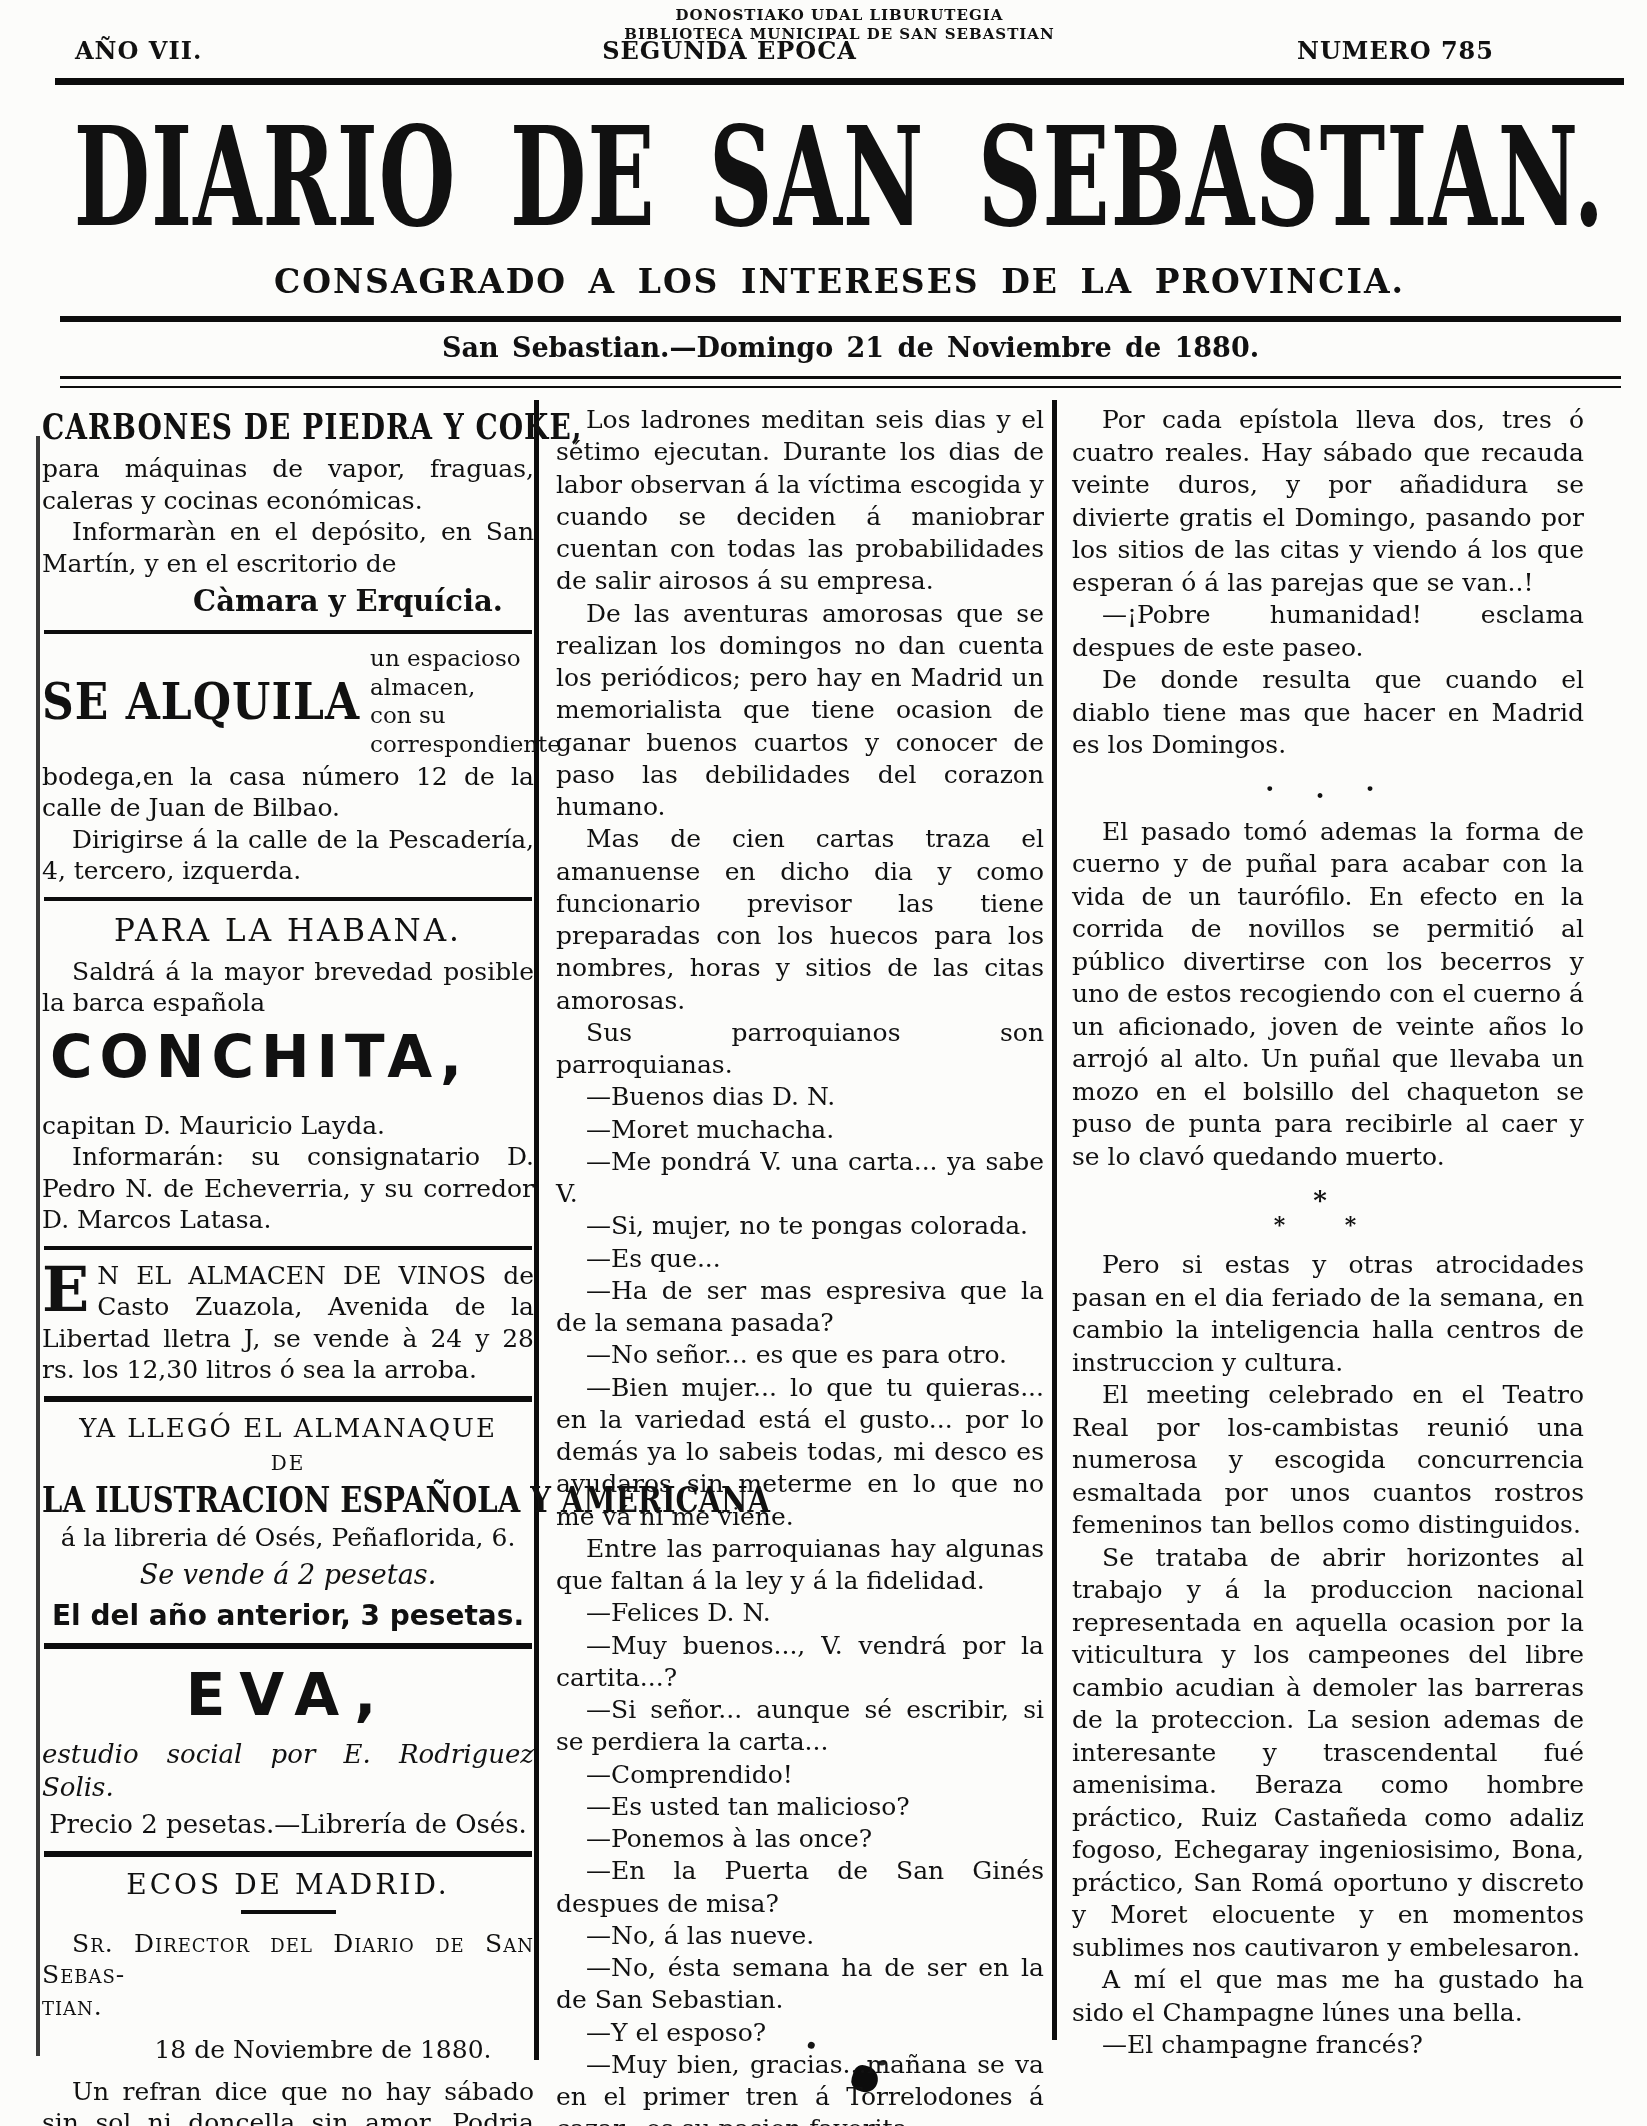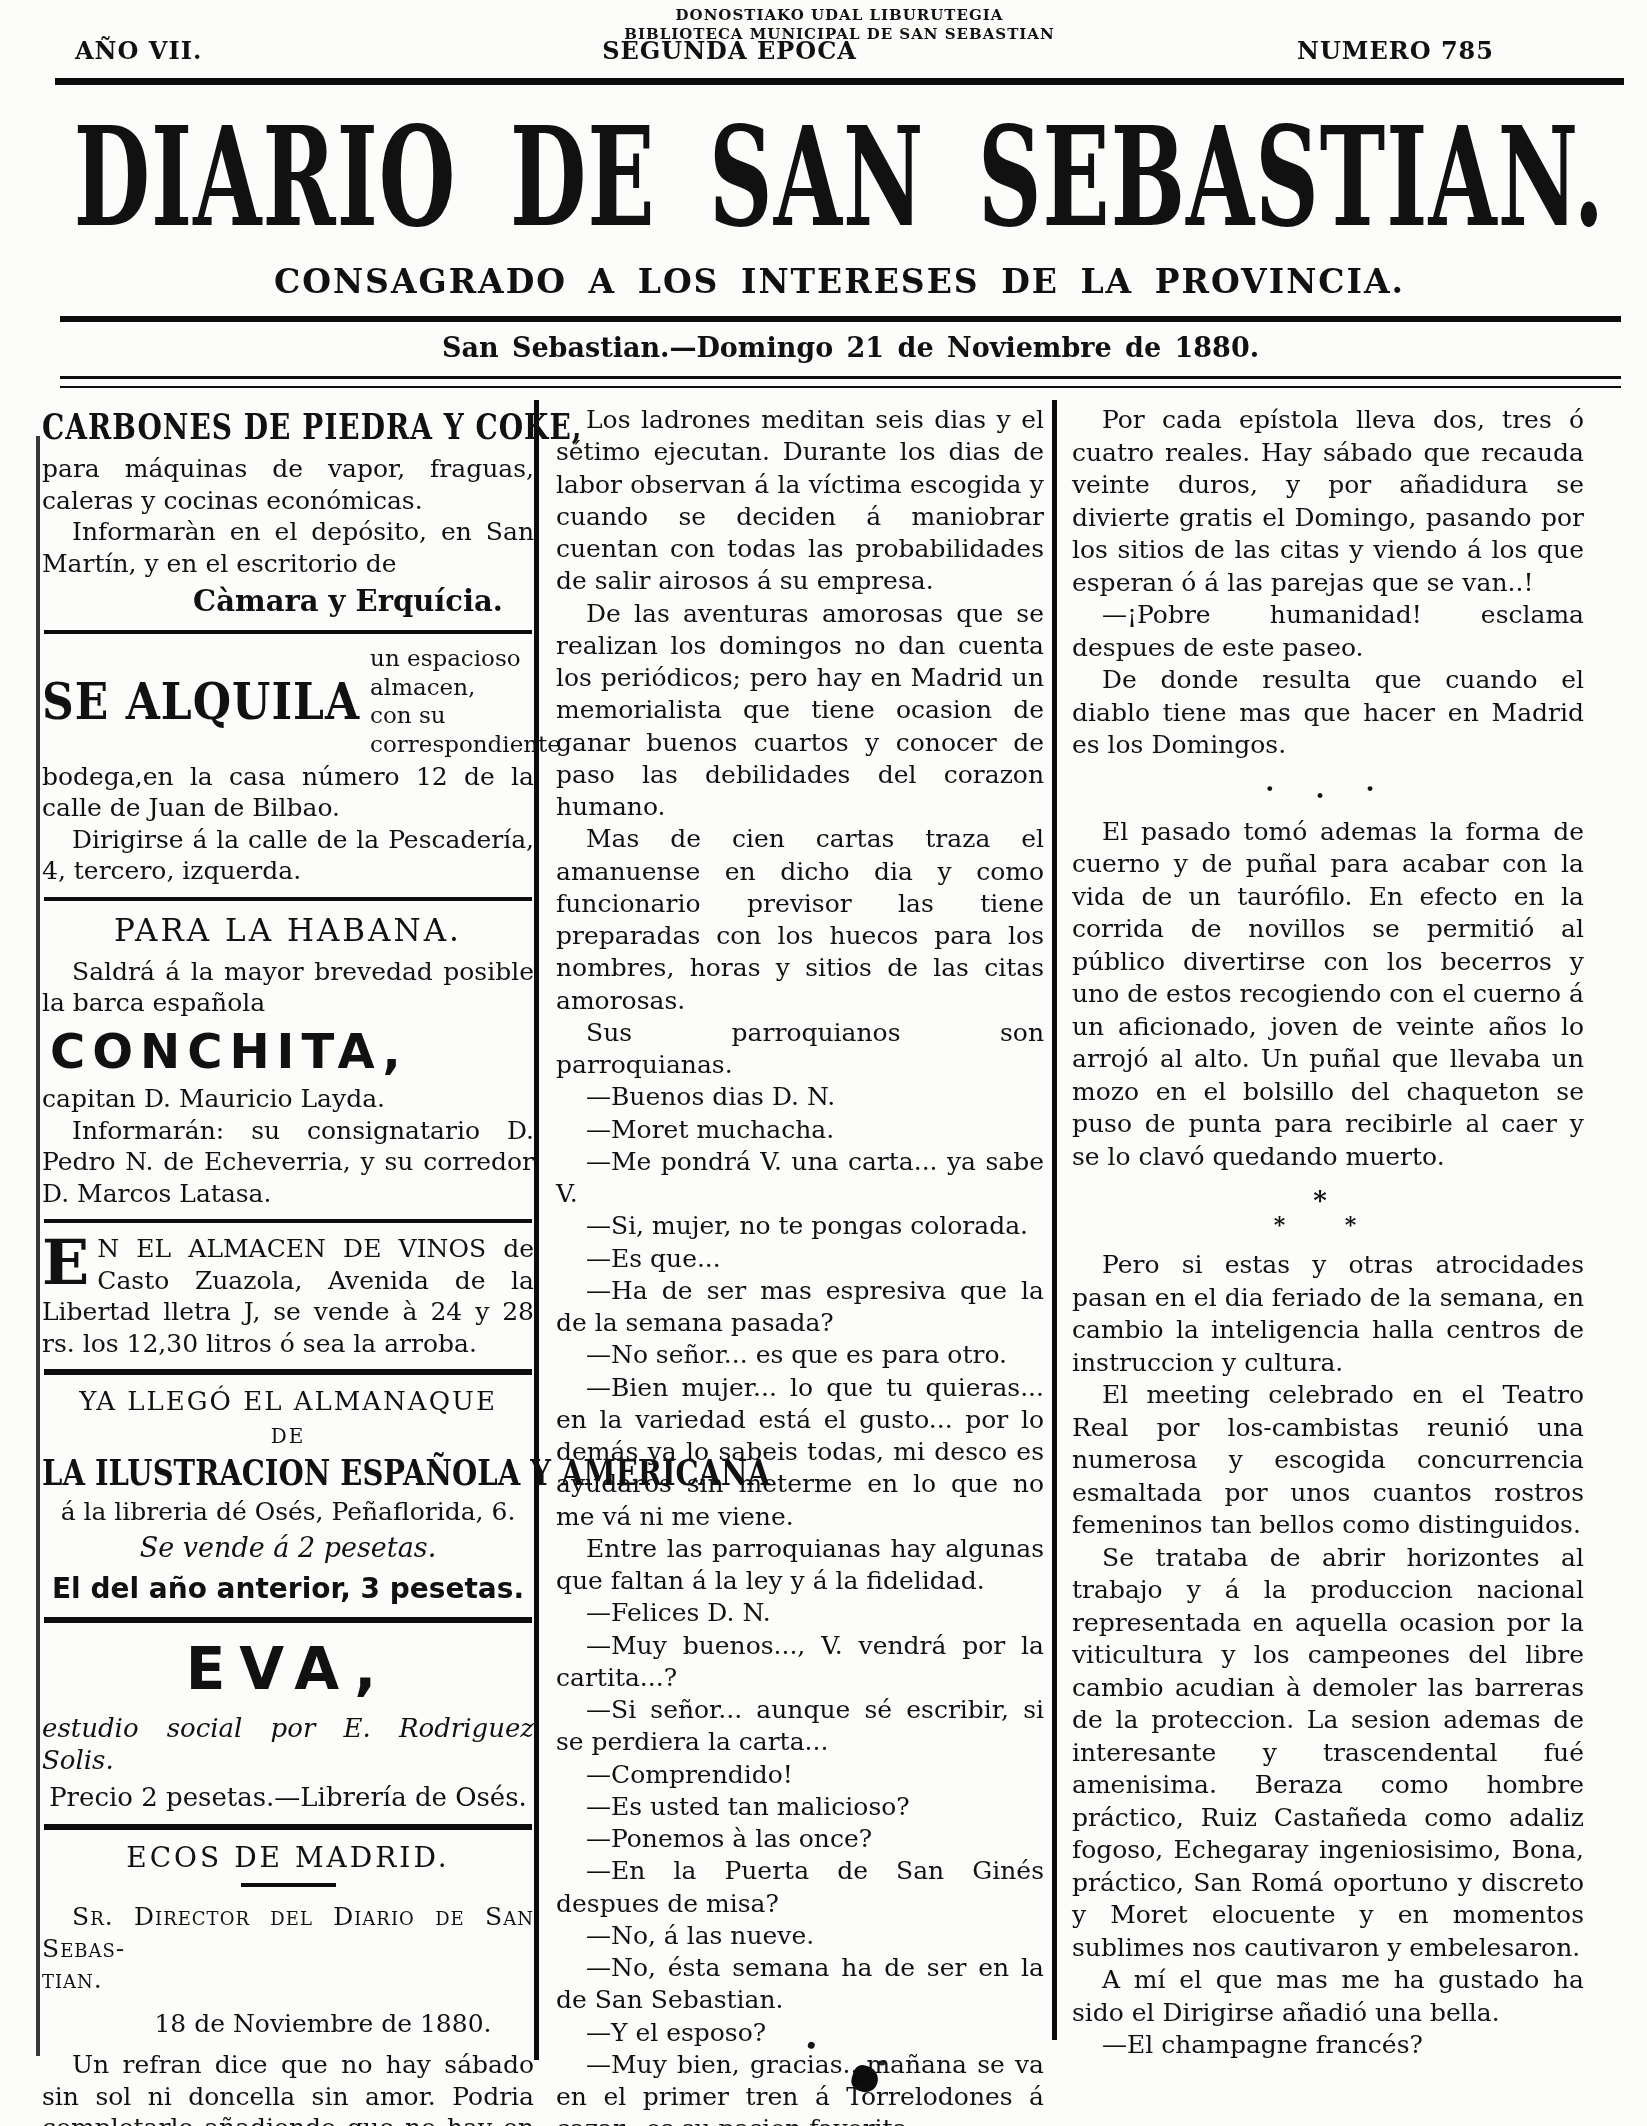--- a/index.html
+++ b/index.html
@@ -51,22 +51,22 @@
   .condensed{display:inline-block;transform:scaleY(1.25);transform-origin:center center;white-space:nowrap;}
   .sig{font-size:29px;font-weight:bold;text-align:center;text-indent:0;margin-top:4px;
     padding-left:120px;}
   .hrule{border:0;height:4px;background:#0d0d0d;margin:10px 2px;}
   .hrule.thick{height:6px;}
   .alq-head{display:flex;align-items:center;gap:10px;margin-bottom:2px;}
   .alq-big{font-size:44px;font-weight:bold;letter-spacing:1px;white-space:nowrap;
     display:inline-block;transform:scaleY(1.15);}
   .alq-side{font-size:23px;line-height:1.25;text-align:left;}
   .habana-title{font-size:31px;text-align:center;text-indent:0;letter-spacing:3px;margin:4px 0 6px;}
-  .ship{font-size:48px;font-weight:bold;font-family:"DejaVu Sans",sans-serif;
-    letter-spacing:7px;text-align:left;text-indent:0;margin:2px 0 2px 8px;white-space:nowrap;}
+  .ship{font-size:58px;font-weight:bold;font-family:"DejaVu Sans",sans-serif;
+    letter-spacing:7px;text-align:left;text-indent:0;margin:2px 0 16px 8px;white-space:nowrap;}
   .dropcap{float:left;font-size:62px;line-height:.85;font-weight:bold;margin:4px 8px 0 0;}
   .alm-line1{font-size:26px;text-align:center;text-indent:0;letter-spacing:2px;margin-top:6px;}
   .alm-de{font-size:20px;text-align:center;text-indent:0;margin:6px 0;letter-spacing:2px;}
   .alm-main{font-size:29px;font-weight:bold;text-align:center;text-indent:0;margin:2px 0 4px;}
   .alm-lib{font-size:25px;text-align:center;text-indent:0;}
   .alm-vende{font-size:27px;font-style:italic;text-align:center;text-indent:0;margin-top:4px;}
   .alm-ant{font-size:28px;font-weight:bold;font-family:"DejaVu Sans",sans-serif;
     text-align:center;text-indent:0;margin-top:6px;}
   .eva-title{font-size:58px;font-weight:bold;font-family:"DejaVu Sans",sans-serif;
     letter-spacing:14px;text-align:center;text-indent:0;margin:4px 0 6px;}
@@ -217,18 +217,18 @@
     <p>De donde resulta que cuando el diablo tiene mas que hacer en Madrid es los Domingos.</p>
     <div class="sep">· . ·</div>
     <p>El pasado tomó ademas la forma de cuerno y de puñal para acabar con la vida de un taurófilo. En efecto en la corrida de novillos se permitió al público divertirse con los becerros y uno de estos recogiendo con el cuerno á un aficionado, joven de veinte años lo arrojó al alto. Un puñal que llevaba un mozo en el bolsillo del chaqueton se puso de punta para recibirle al caer y se lo clavó quedando muerto.</p>
     <div class="sep">
       <span>*</span>
       <span class="l2">* *</span>
     </div>
     <p>Pero si estas y otras atrocidades pasan en el dia feriado de la semana, en cambio la inteligencia halla centros de instruccion y cultura.</p>
     <p>El meeting celebrado en el Teatro Real por los-cambistas reunió una numerosa y escogida concurrencia esmaltada por unos cuantos rostros femeninos tan bellos como distinguidos.</p>
     <p>Se trataba de abrir horizontes al trabajo y á la produccion nacional representada en aquella ocasion por la viticultura y los campeones del libre cambio acudian à demoler las barreras de la proteccion. La sesion ademas de interesante y trascendental fué amenisima. Beraza como hombre práctico, Ruiz Castañeda como adaliz fogoso, Echegaray ingeniosisimo, Bona, práctico, San Romá oportuno y discreto y Moret elocuente y en momentos sublimes nos cautivaron y embelesaron.</p>
-    <p>A mí el que mas me ha gustado ha sido el Dirigirse añadió una bella.</p>
+    <p>A mí el que mas me ha gustado ha sido el Champagne lúnes una bella.</p>
     <p>—El champagne francés?</p>
 
   </div>
 
 </div>
 
 </body></html>

